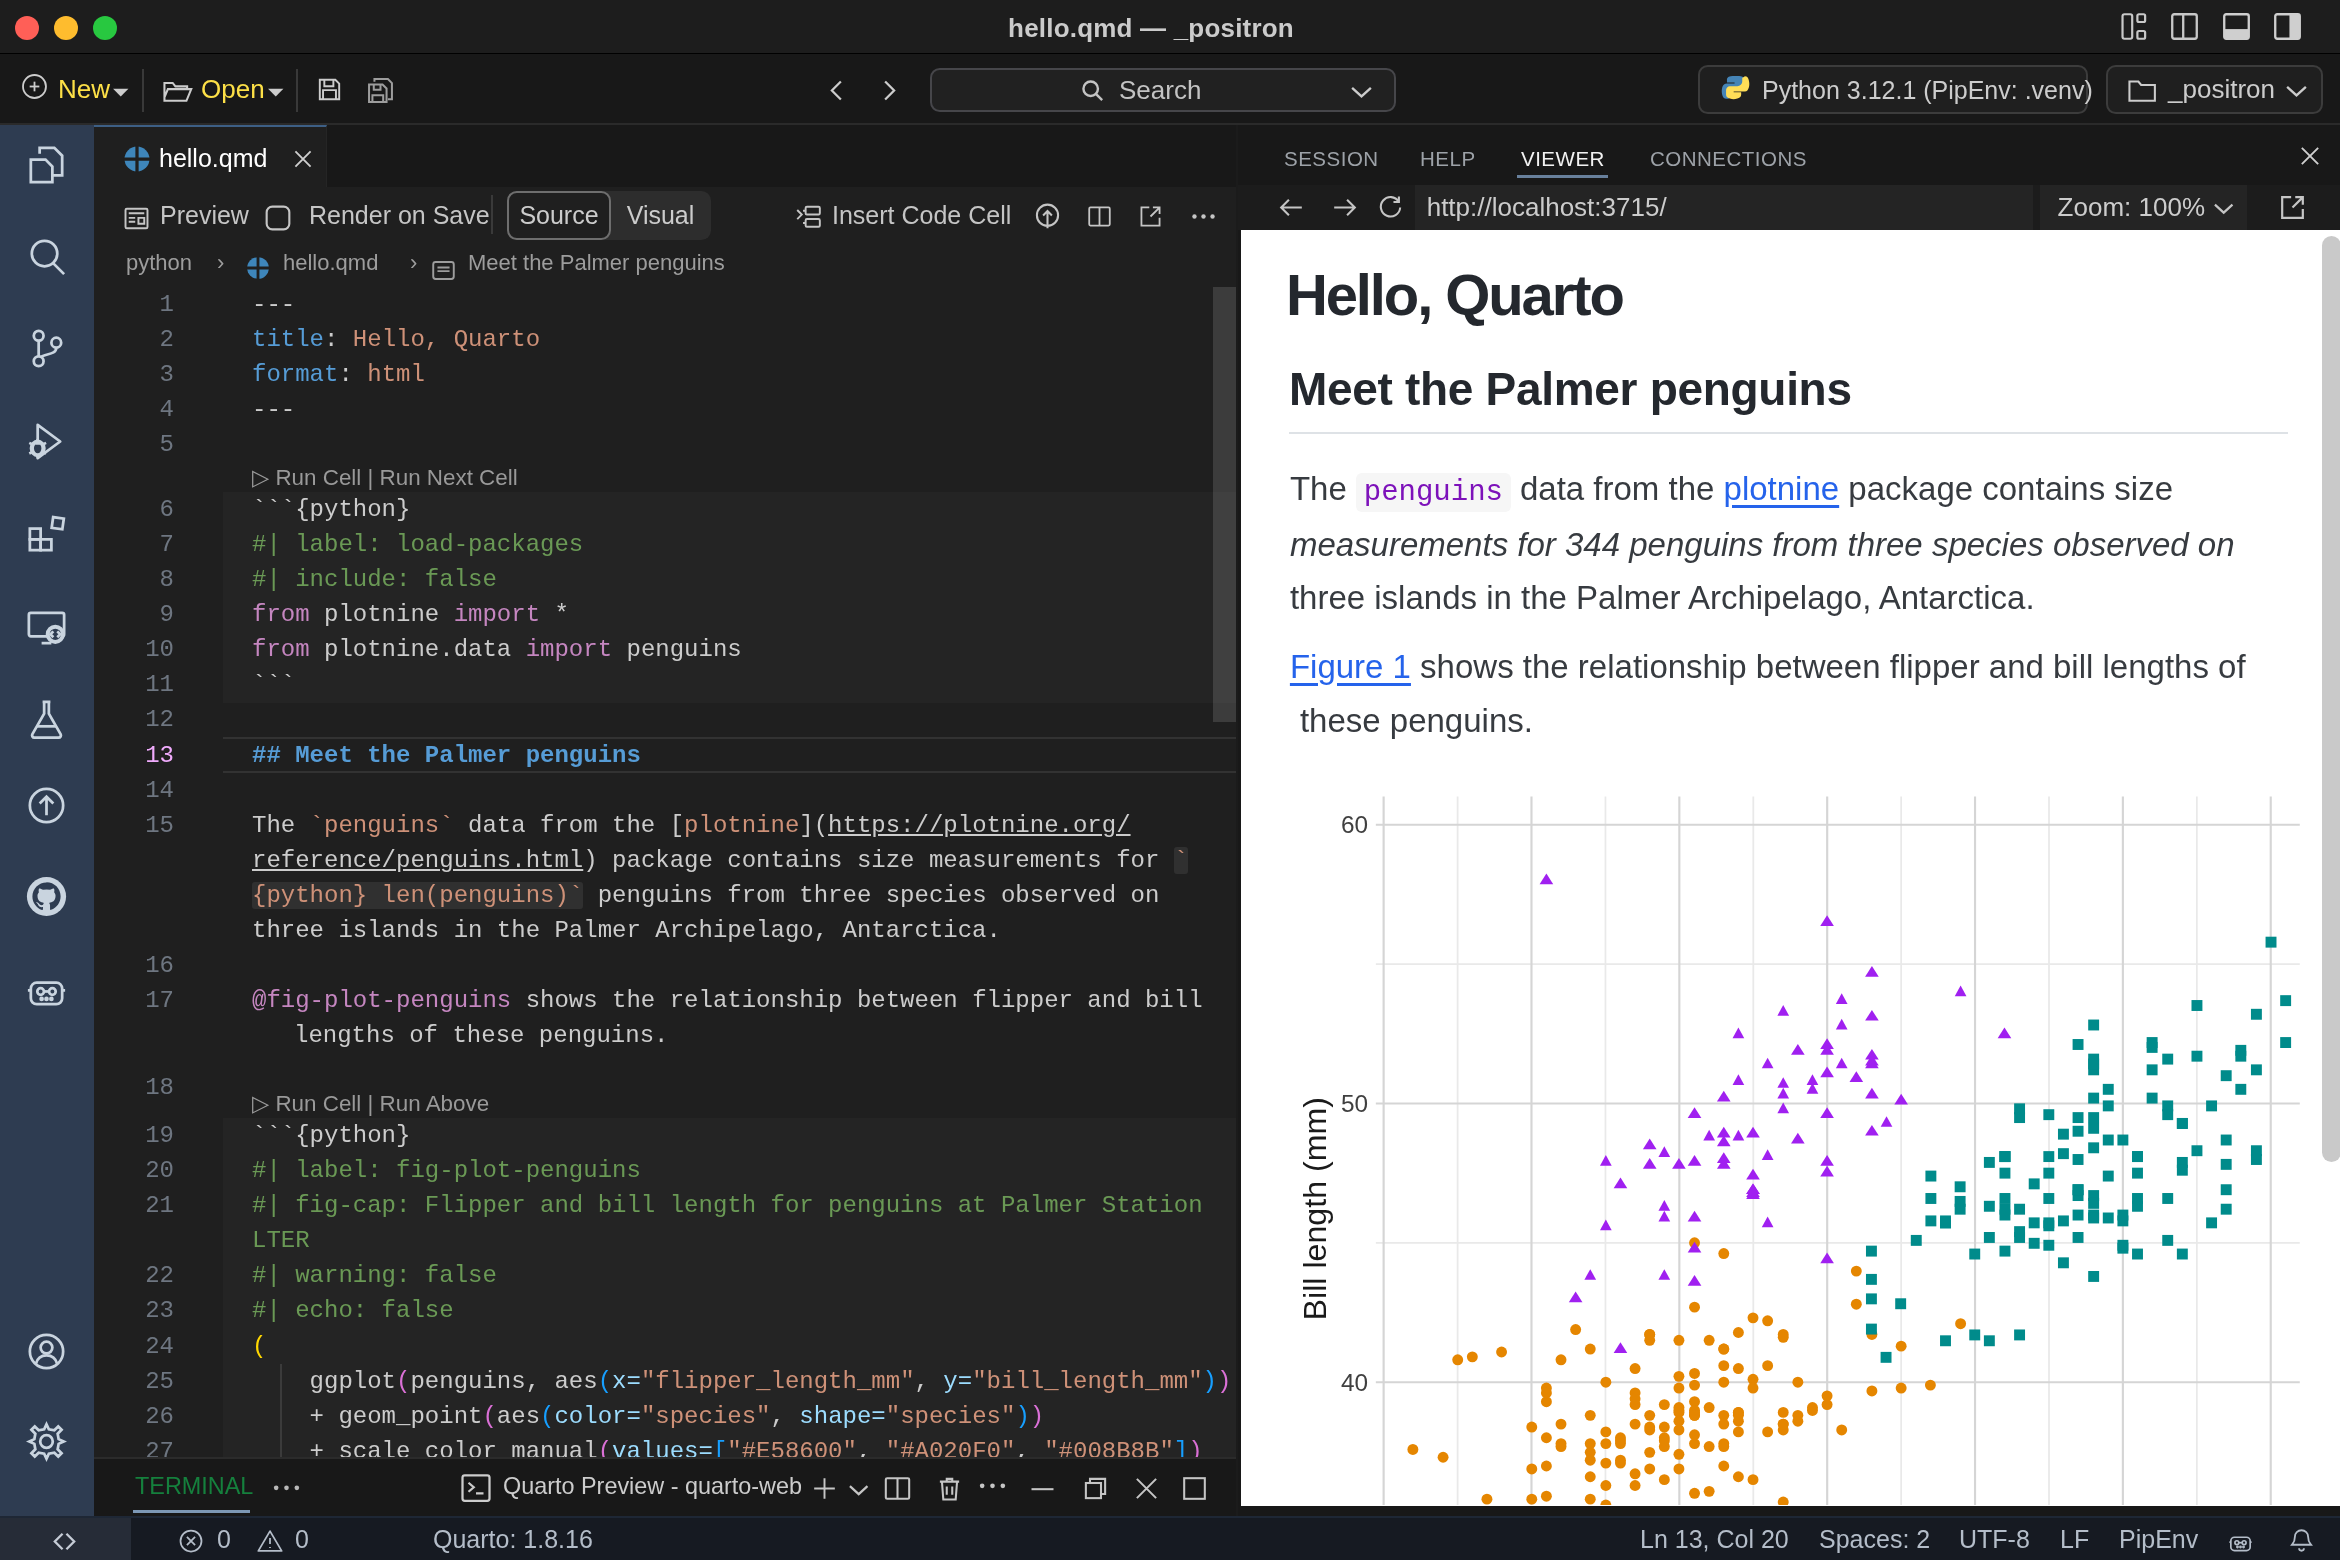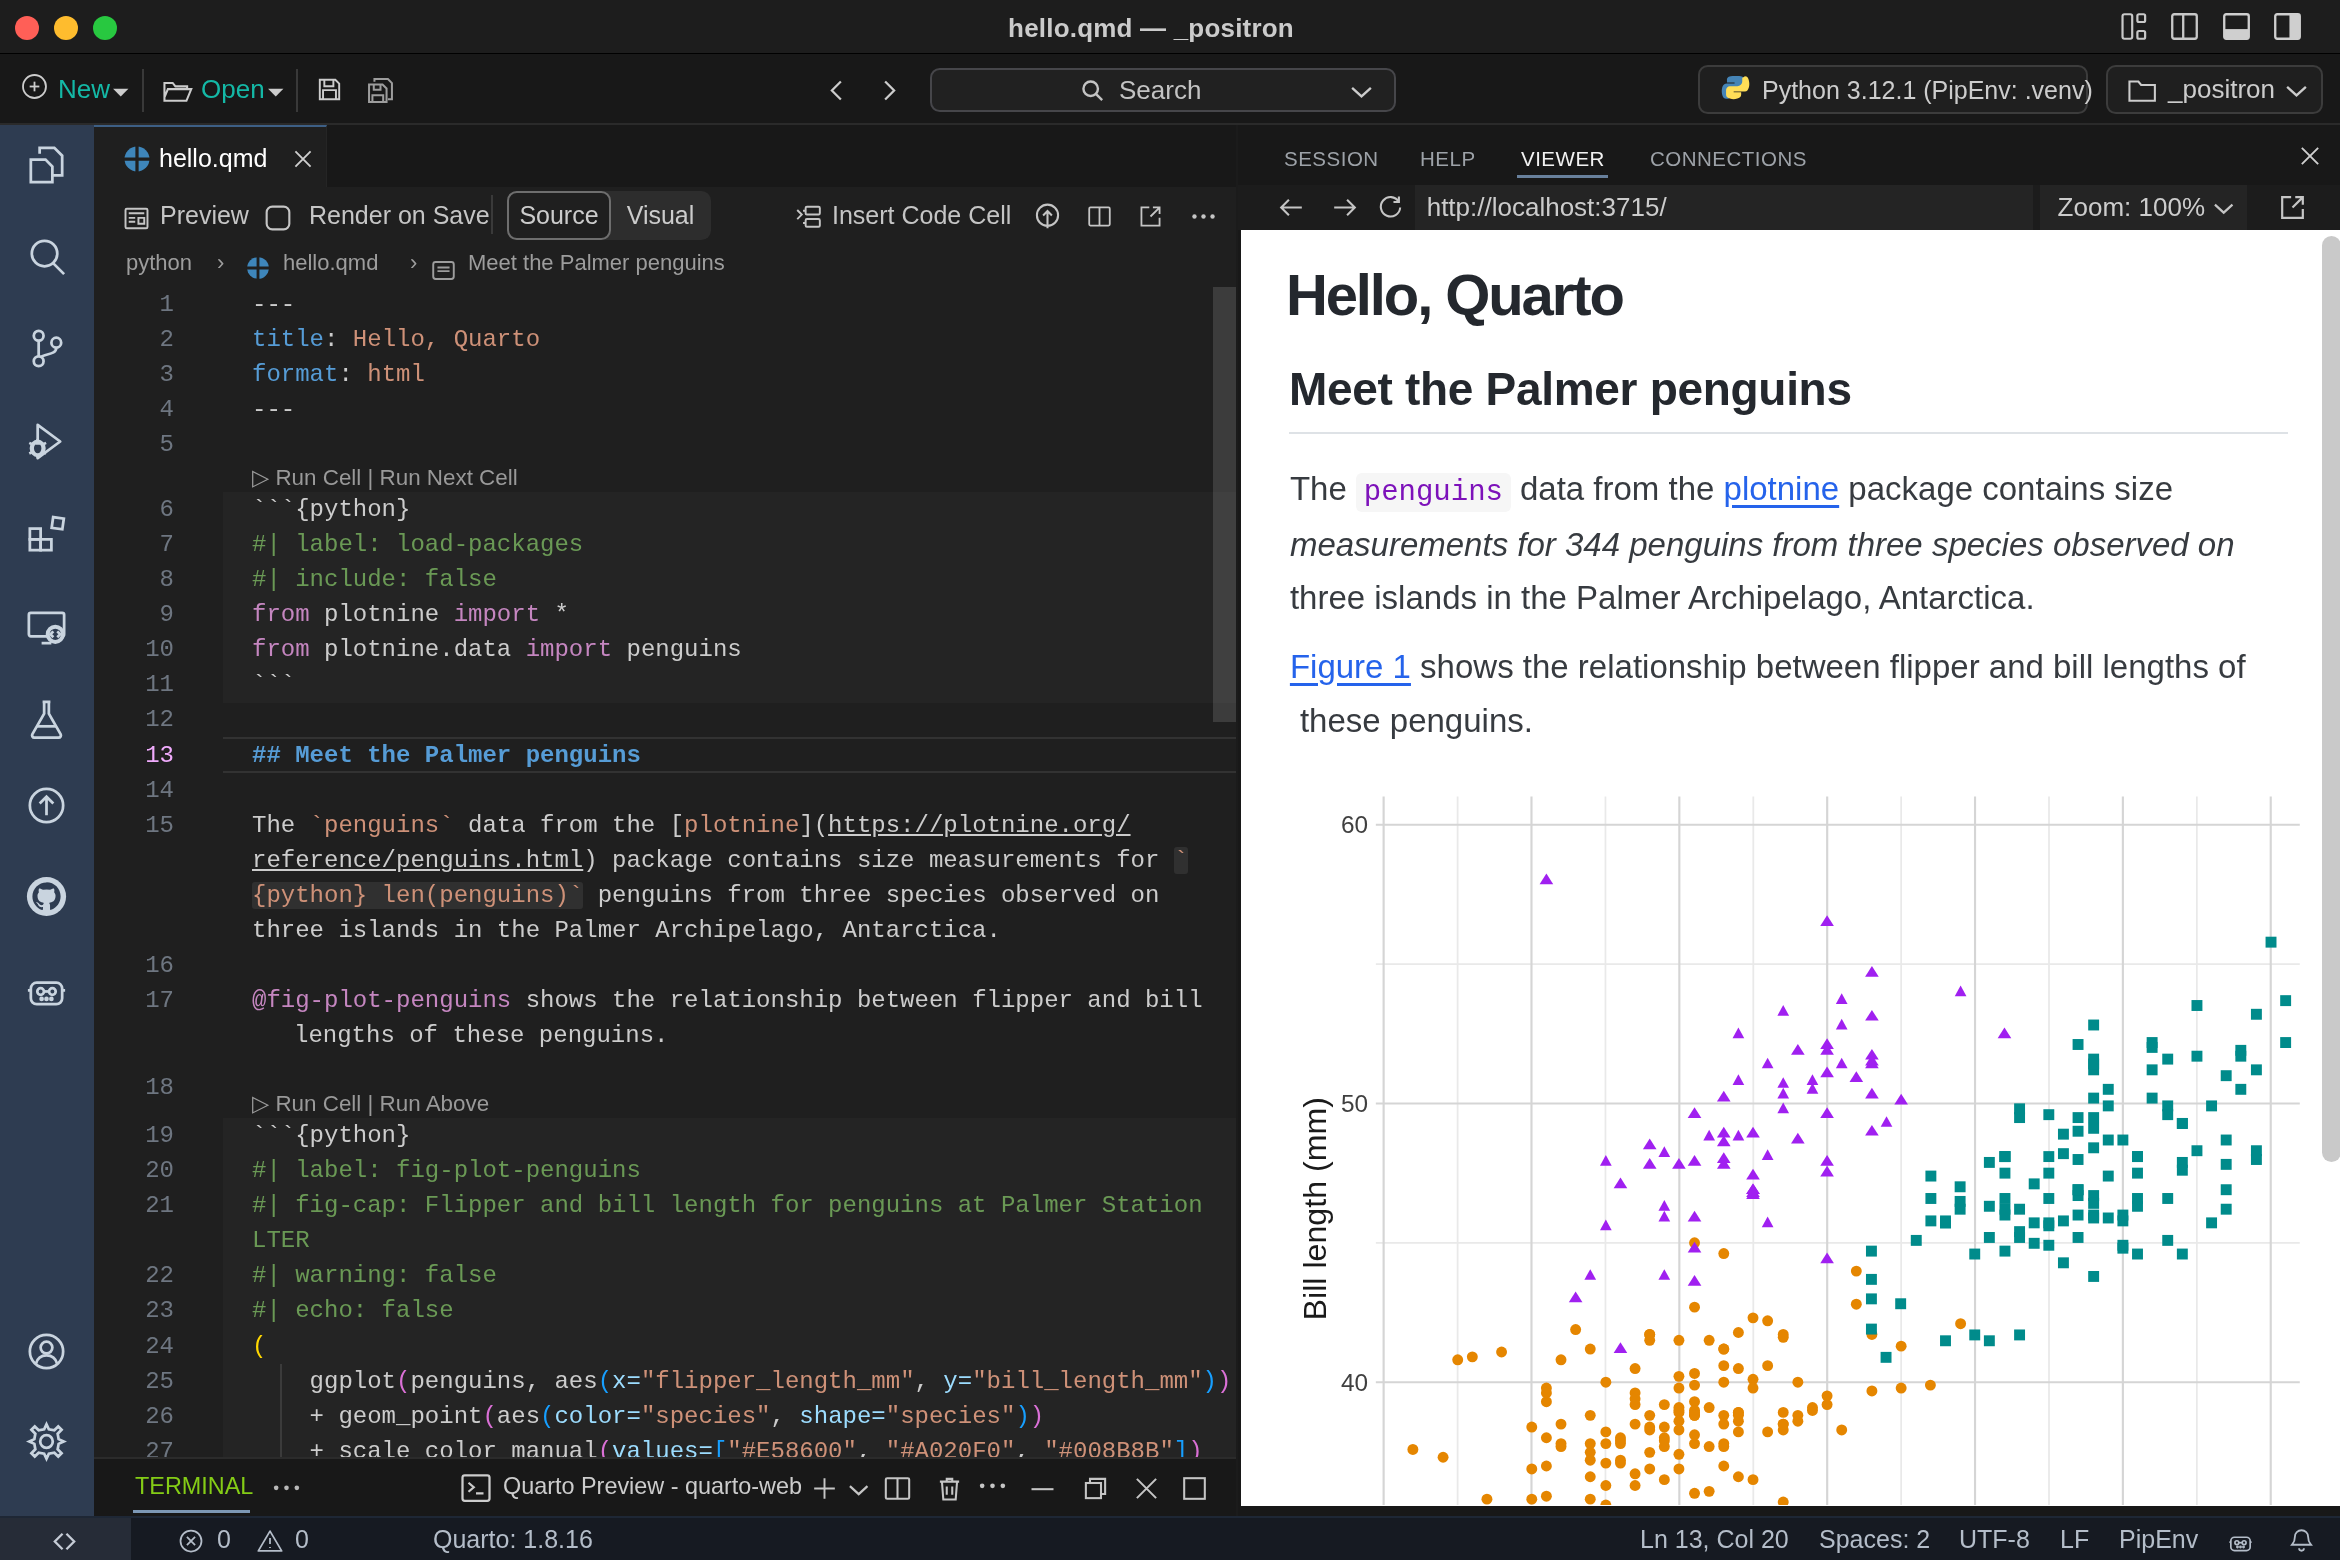--- a/index.html
+++ b/index.html
@@ -7,21 +7,21 @@
 body { font-family:"Liberation Sans", sans-serif; }
 #app { position:absolute; top:0; left:0; width:2341px; height:1560px; overflow:hidden; }
 .abs { position:absolute; }
 
 #titlebar { position:absolute; top:0; left:0; width:2341px; height:54px; background:#1d1d1d; border-bottom:1px solid #000; }
 .tl { position:absolute; top:15.6px; width:24.4px; height:24.4px; border-radius:50%; }
 #title-text { position:absolute; top:12.7px; left:0; width:2302px; text-align:center; color:#cbcbcb; font-size:26px; font-weight:700; letter-spacing:0.2px; }
 .winicon { position:absolute; top:9.8px; }
 
 #toolbar { position:absolute; top:55px; left:0; width:2341px; height:70px; background:#181818; border-bottom:2px solid #2a2a2a; }
-.tbtxt { position:absolute; top:18.5px; color:#14b8a6; font-size:26px; }
+.tbtxt { position:absolute; top:18.5px; color:#fde047; font-size:26px; }
 .tbsep { position:absolute; top:13.7px; width:2px; height:43px; background:#393939; }
 #searchbox { position:absolute; left:930px; top:12.7px; width:466px; height:44px; background:#212121; border:2px solid #46464a; border-radius:9.8px; }
 #pyenv { position:absolute; left:1698px; top:9.8px; width:390px; height:49px; background:#1f1f1f; border:2px solid #3c3c3c; border-radius:9.8px; }
 #wsbtn { position:absolute; left:2106px; top:9.8px; width:217px; height:49px; background:#1f1f1f; border:2px solid #3c3c3c; border-radius:9.8px; }
 
 #activitybar { position:absolute; top:125px; left:0; width:94px; height:1391px; background:#2e3c51; }
 .ab-ic { position:absolute; left:23.4px; width:47px; height:47px; }
 
 #editor { position:absolute; top:125px; left:94px; width:1142px; height:1332px; background:#1f1f1f; overflow:hidden; }
 #tabbar { position:absolute; top:0; left:0; width:1142px; height:62px; background:#181818; }
@@ -338,21 +338,21 @@
     <div class="row" style="top:1006px;"><span class="num">23</span><span class="ct c-grn">#| echo: false</span></div>
     <div class="row" style="top:1042px;"><span class="num">24</span><span class="ct c-gold">(</span></div>
     <div class="row" style="top:1077px;"><span class="num">25</span><span class="ct">    ggplot<span class="c-pink">(</span>penguins, aes<span class="c-bblu">(</span><span class="c-lblu">x=</span><span class="c-org">"flipper_length_mm"</span>, <span class="c-lblu">y=</span><span class="c-org">"bill_length_mm"</span><span class="c-bblu">)</span><span class="c-pink">)</span></span></div>
     <div class="row" style="top:1112px;"><span class="num">26</span><span class="ct">    + geom_point<span class="c-pink">(</span>aes<span class="c-bblu">(</span><span class="c-lblu">color=</span><span class="c-org">"species"</span>, <span class="c-lblu">shape=</span><span class="c-org">"species"</span><span class="c-bblu">)</span><span class="c-pink">)</span></span></div>
     <div class="row" style="top:1147px;"><span class="num">27</span><span class="ct">    + scale_color_manual<span class="c-pink">(</span><span class="c-lblu">values=</span><span class="c-bblu">[</span><span class="c-org">"#E58600"</span>, <span class="c-org">"#A020F0"</span>, <span class="c-org">"#008B8B"</span><span class="c-bblu">]</span><span class="c-pink">)</span></span></div>
   </div>
   <div id="edscroll"></div>
 </div>
 
 <div id="panel">
-  <span class="pn-txt" style="left:41px; color:#84cc16; font-size:23.4px;">TERMINAL</span>
+  <span class="pn-txt" style="left:41px; color:#15803d; font-size:23.4px;">TERMINAL</span>
   <div style="position:absolute; left:39px; top:51px; width:117px; height:2.9px; background:#7d98b5;"></div>
   <svg class="abs" style="left:177px; top:23.4px;" width="31" height="11.7" viewBox="0 0 24 8" fill="#b8b8b8">
         <circle cx="4" cy="4" r="1.8"></circle>
         <circle cx="12" cy="4" r="1.8"></circle>
         <circle cx="20" cy="4" r="1.8"></circle>
       </svg>
   <svg class="abs" style="left:364px; top:10.7px;" width="36" height="36" viewBox="0 0 24 24" fill="none" stroke="#cccccc" stroke-width="1.5">
         <rect x="3" y="3.5" width="18" height="17" rx="1.5"></rect>
         <path d="M7 8.5 L10.5 11.5 L7 14.5 M12 15.5 h5"></path>
       </svg>

